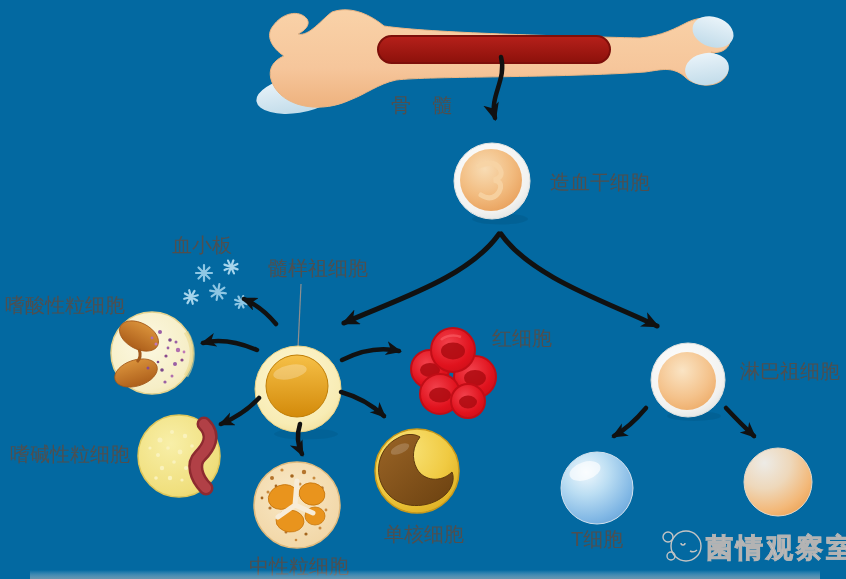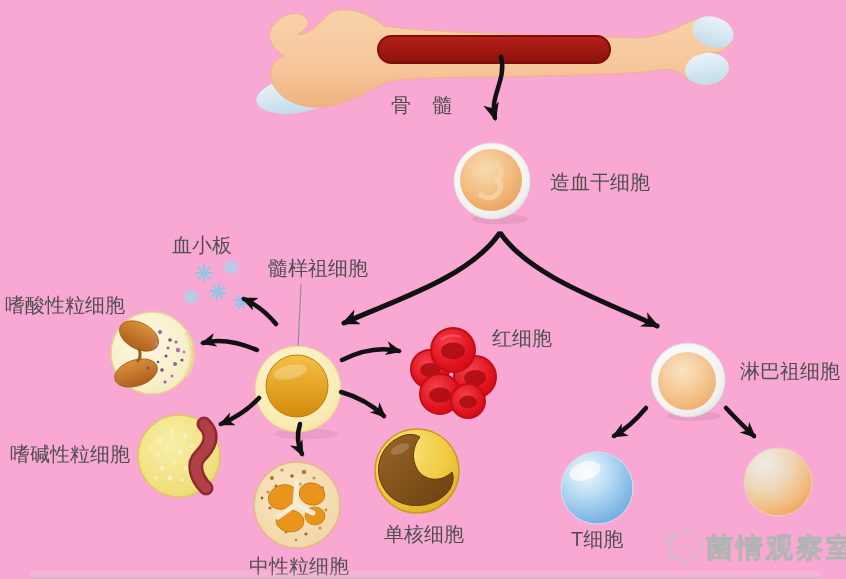--- a/index.html
+++ b/index.html
@@ -1,16 +1,16 @@
 <!DOCTYPE html>
 <html><head>
 <meta charset="utf-8">
 <style>
   html,body{margin:0;padding:0;background:#fff;}
-  .stage{position:relative;width:846px;height:579px;background:#f9a8d4;overflow:hidden;
+  .stage{position:relative;width:846px;height:579px;background:#0369a1;overflow:hidden;
          font-family:"Liberation Sans","DejaVu Sans",sans-serif;}
   svg{display:block;}
   text.lbl{fill:#4f4f4f;font-size:20px;font-family:"Liberation Sans","DejaVu Sans",sans-serif;}
   text.wm{fill:#ececec;stroke:#b3b3b3;stroke-width:0.9;font-weight:bold;font-size:27px;letter-spacing:3px;}
 </style>
 </head>
 <body>
 
 <div class="stage">
 <svg width="846" height="579" viewBox="0 0 846 579">

